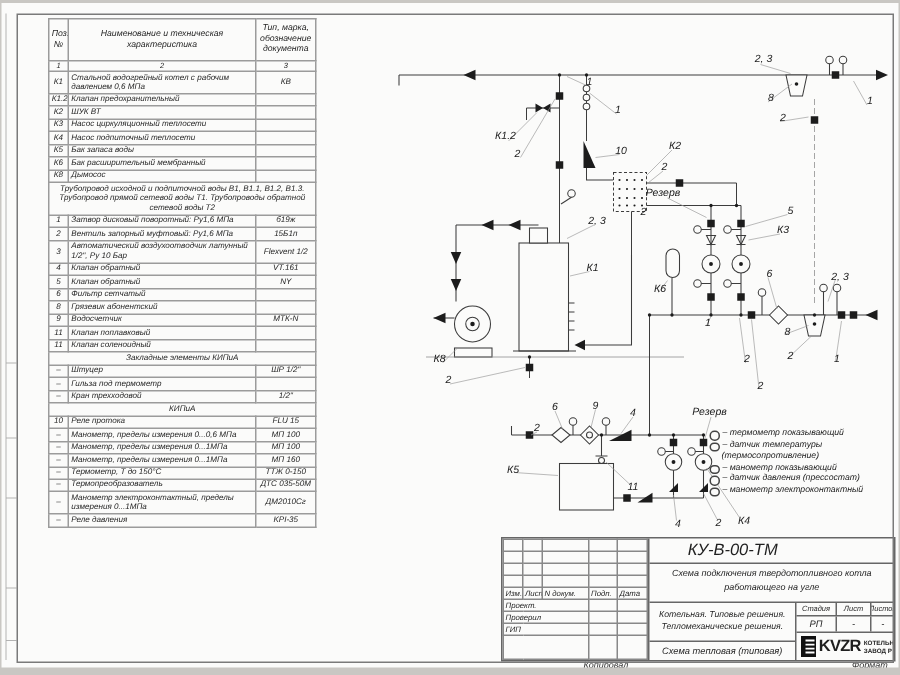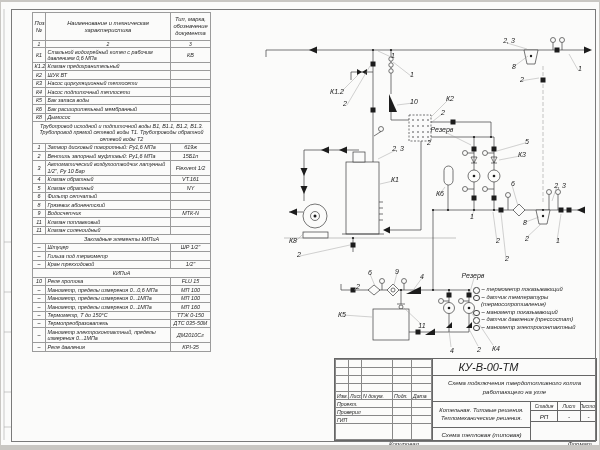--- a/index.html
+++ b/index.html
@@ -568,20 +568,31 @@
           <div class="shead">
             <span class="s1">Стадия</span>
             <span class="s2">Лист</span>
             <span class="s3">Листов</span>
           </div>
           <div class="svals">
             <span class="s1">РП</span>
             <span class="s2">-</span>
             <span class="s3">-</span>
           </div>
+          <div class="logo">
+            <svg width="12" height="14">
+              <rect width="12" height="14" fill="#111"></rect>
+              <path d="M3,3 h6 M3,5.7 h6 M3,8.4 h6 M3,11 h6" stroke="#fff" stroke-width="1.2"></path>
+            </svg>
+            <b>KVZR</b>
+            <div class="comp">
+              <div>КОТЕЛЬН</div>
+              <div>ЗАВОД Р</div>
+            </div>
+          </div>
         </div>
       </div>
     </div>
   </div>
 
   <div class="kopiroval">Копировал</div>
   <div class="fmt">Формат</div>
 
   <div class="frame"></div>
 </div>

